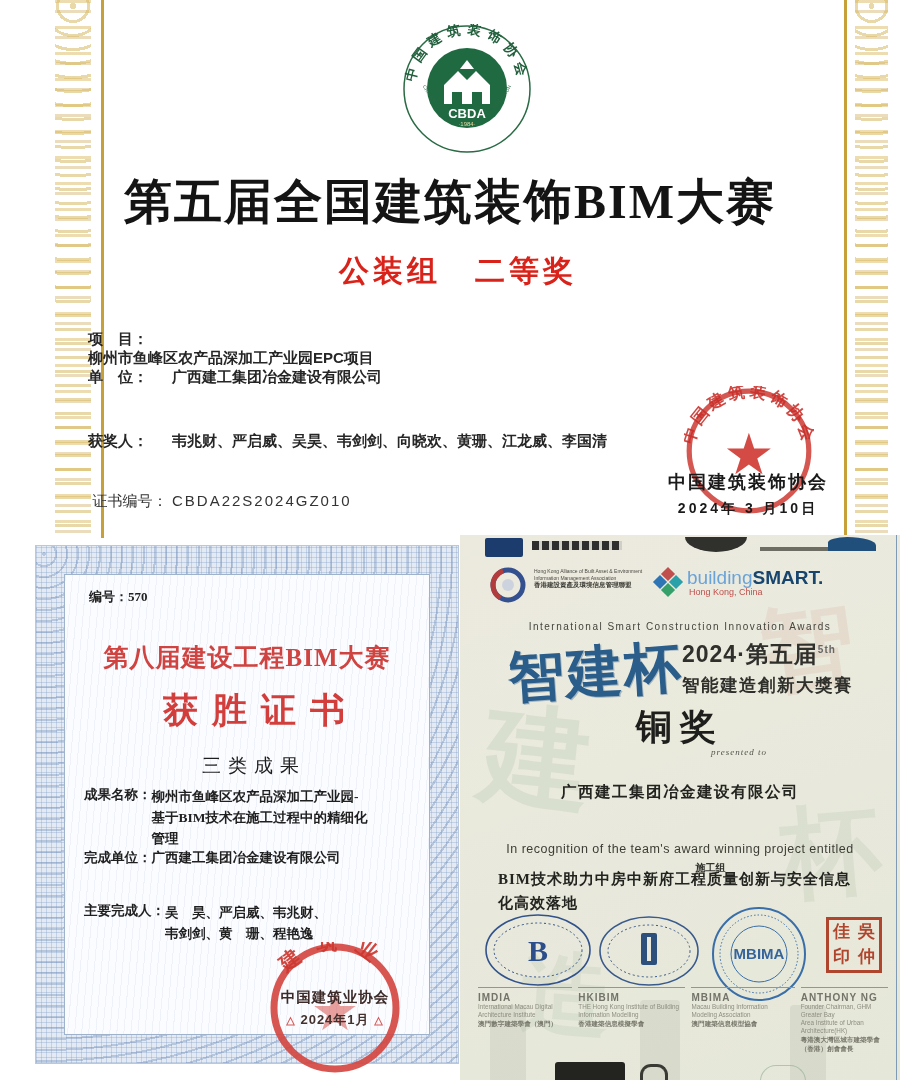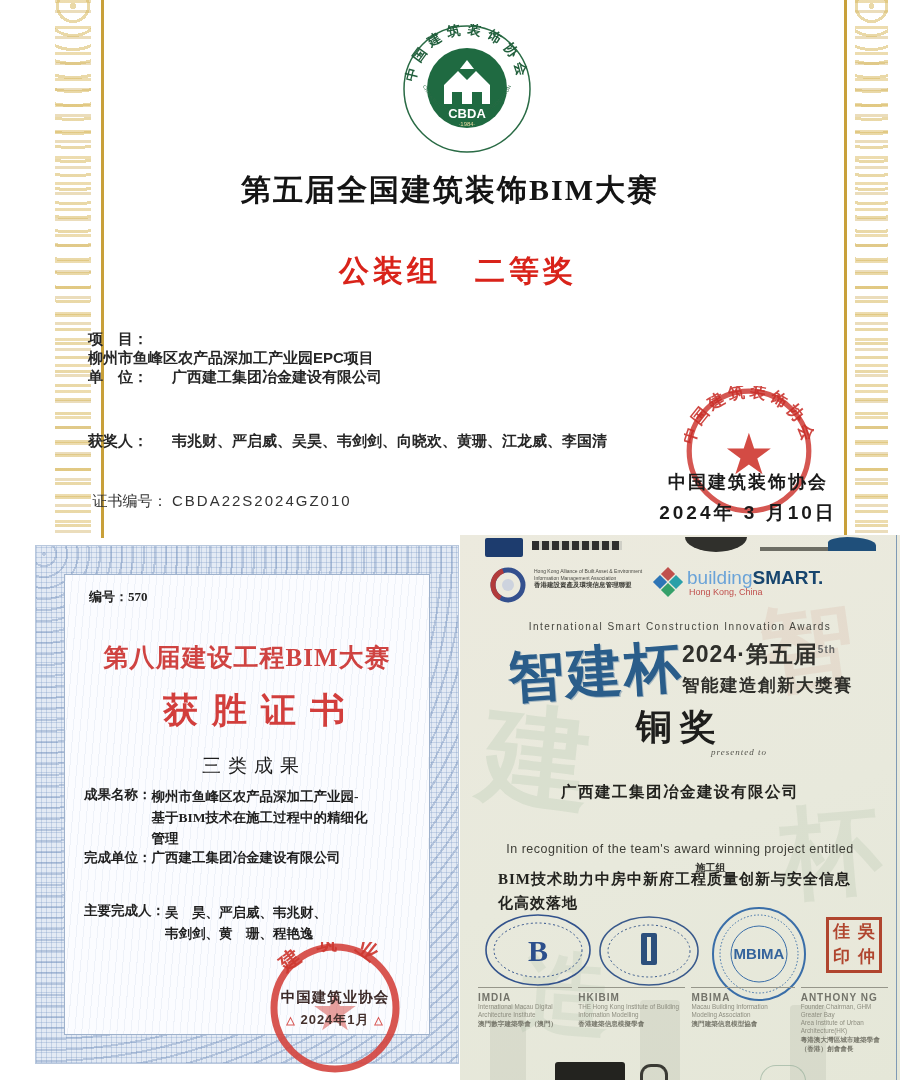--- a/index.html
+++ b/index.html
@@ -8,28 +8,28 @@
   .abs{position:absolute;}
   .ctr{text-align:center;}
 
   
   .gold-line{background:#c8a03a;}
   .gold-lace{
     background:
       repeating-radial-gradient(circle at 50% 6px, rgba(216,185,95,.55) 0 3px, rgba(216,185,95,0) 3px 14px),
       repeating-linear-gradient(180deg, rgba(222,192,110,.55) 0 3px, rgba(255,255,255,0) 3px 10px, rgba(205,170,85,.4) 10px 13px, rgba(255,255,255,0) 13px 26px);
   }
-  .t-title{font-family:"Liberation Serif",serif;font-weight:bold;font-size:30px;color:#141414;letter-spacing:2px;}
+  .t-title{font-family:"Liberation Serif",serif;font-weight:bold;font-size:48px;color:#141414;letter-spacing:2px;}
   .t-award{font-weight:bold;font-size:30px;color:#d9231a;letter-spacing:4px;padding-left:8px;}
   .t-field{display:flex;font-size:15px;color:#262626;font-weight:700;}
   .t-field .lbl{white-space:pre;width:84px;flex:0 0 auto;}
   .t-certno{font-weight:400;color:#333;}
   .t-certno .val{letter-spacing:2px;}
   .t-issuer{font-size:18px;font-weight:700;color:#1a1a1a;letter-spacing:2px;}
-  .t-date{font-size:19px;font-weight:700;color:#1a1a1a;letter-spacing:3px;margin-top:6px;}
+  .t-date{font-size:14px;font-weight:700;color:#1a1a1a;letter-spacing:3px;margin-top:6px;}
 
   
   .lc-outer{
     border:1px solid #b9c8dd;
     background-color:#e7edf6;
     background:
       repeating-radial-gradient(circle at 8px 8px, rgba(110,140,185,.38) 0 2px, rgba(110,140,185,0) 2px 11px),
       repeating-linear-gradient(0deg, rgba(120,150,195,.30) 0 1px, rgba(255,255,255,0) 1px 5px),
       repeating-linear-gradient(90deg, rgba(120,150,195,.30) 0 1px, rgba(255,255,255,0) 1px 5px),
       #e3eaf4;

